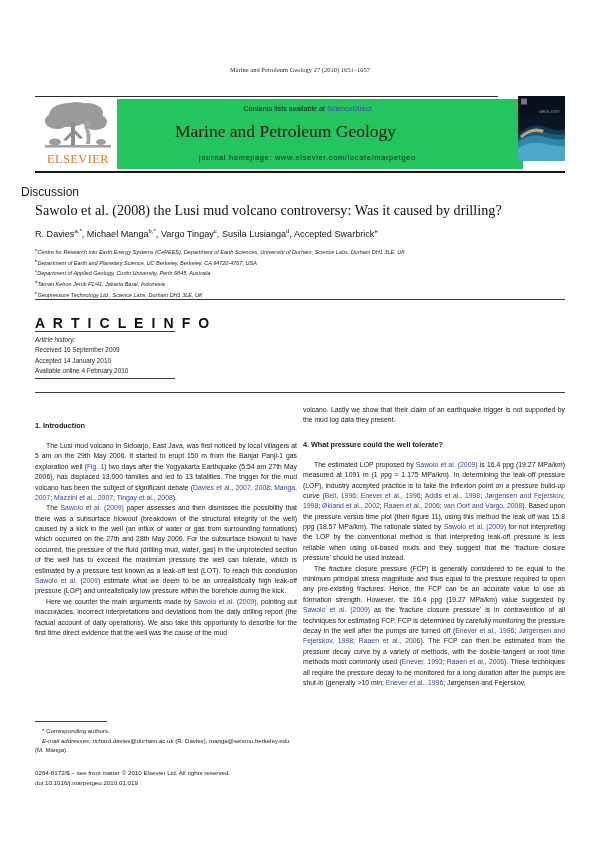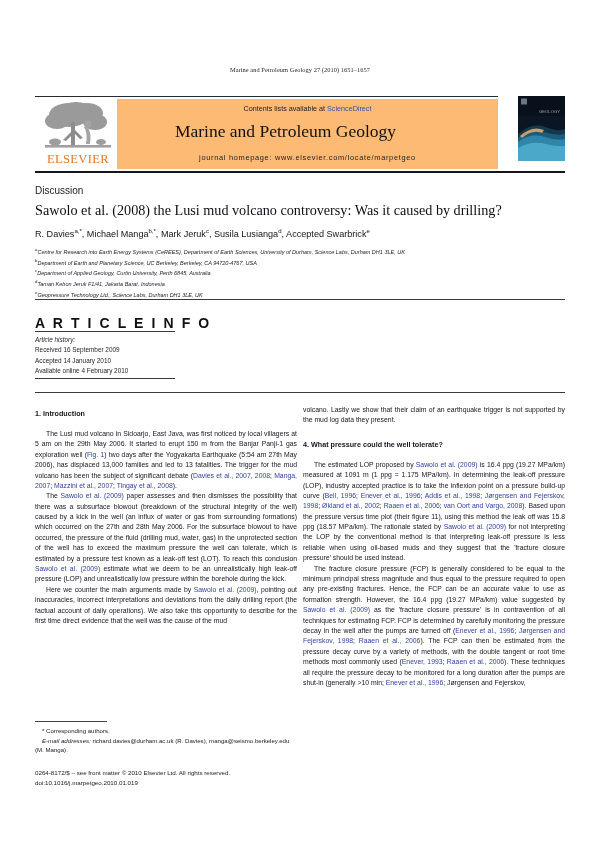--- a/index.html
+++ b/index.html
@@ -70,21 +70,22 @@
     font-family: "Liberation Serif", serif;
     font-size: 12.5px;
     letter-spacing: .4px;
     color: #e87722;
   }
   .banner-grey {
     position: absolute;
     left: 82px; top: 3px;
     width: 381px;
     height: 70px;
-    background: #fdba74;
+    background: #22c55e;
+    padding-left: 25px;
   }
   .banner-sd {
     position: absolute;
     left: 0; top: 5px;
     width: 381px;
     text-align: center;
     font-family: "Liberation Sans", sans-serif;
     font-size: 7.2px;
     color: #1a1a22;
   }
@@ -120,23 +121,23 @@
     position: absolute;
     left: 0; top: 75px;
     width: 530px;
     height: 2.2px;
     background: #16161a;
   }
 
   
   .art-type {
     position: absolute;
-    left: 35px; top: 185px;
-    font-family: "Liberation Sans", sans-serif;
-    font-size: 10px;
+    left: 21px; top: 185px;
+    font-family: "Liberation Sans", sans-serif;
+    font-size: 12px;
     color: #1a1a22;
   }
   .art-title {
     position: absolute;
     left: 35px; top: 202px;
     width: 535px;
     font-family: "Liberation Serif", serif;
     font-size: 14.2px;
     line-height: 1.15;
     color: #0d0d14;
@@ -218,21 +219,21 @@
     line-height: 1.52;
     text-align: justify;
     color: #15151f;
   }
   .col-left { left: 35px; }
   .col-right { left: 303px; }
 
   .sec-head {
     font-weight: bold;
     font-size: 7.2px;
-    margin: 4px 0 9px 0;
+    margin: 16px 0 9px 0;
     text-align: left;
   }
   .sec-head.spaced { margin-top: 14px; }
   .para {
     margin: 0;
     text-indent: 11px;
   }
   .para.cont { text-indent: 0; }
   .ref { color: #2f3f9e; }
 
@@ -323,21 +324,21 @@
       </svg>
     </div>
 
     <div class="banner-rule-bottom"></div>
   </div>
 
   <div class="art-type">Discussion</div>
 
   <div class="art-title">Sawolo et al. (2008) the Lusi mud volcano controversy: Was it caused by drilling?</div>
 
-  <div class="authors"><span>R. Davies</span><sup>a,*</sup>, <span>Michael Manga</span><sup>b,*</sup>, <span>Mark Jeruk</span><sup>c</sup>, <span>Susila Lusianga</span><sup>d</sup>, <span>Accepted Swarbrick</span><sup>e</sup></div>
+  <div class="authors"><span>R. Davies</span><sup>a,*</sup>, <span>Michael Manga</span><sup>b,*</sup>, <span>Vargo Tingay</span><sup>c</sup>, <span>Susila Lusianga</span><sup>d</sup>, <span>Accepted Swarbrick</span><sup>e</sup></div>
 
   <div class="affils">
       <div><sup>a</sup><span>Centre for Research into Earth Energy Systems (CeREES), Department of Earth Sciences, University of Durham, Science Labs, Durham DH1 3LE, UK</span></div>
       <div><sup>b</sup><span>Department of Earth and Planetary Science, UC Berkeley, Berkeley, CA 94720-4767, USA</span></div>
       <div><sup>c</sup><span>Department of Applied Geology, Curtin University, Perth 6845, Australia</span></div>
       <div><sup>d</sup><span>Taman Kebon Jeruk F1/41, Jakarta Barat, Indonesia</span></div>
       <div><sup>e</sup><span>Geopressure Technology Ltd., Science Labs, Durham DH1 3LE, UK</span></div>
     </div>
   <div class="affil-rule"></div>
 

